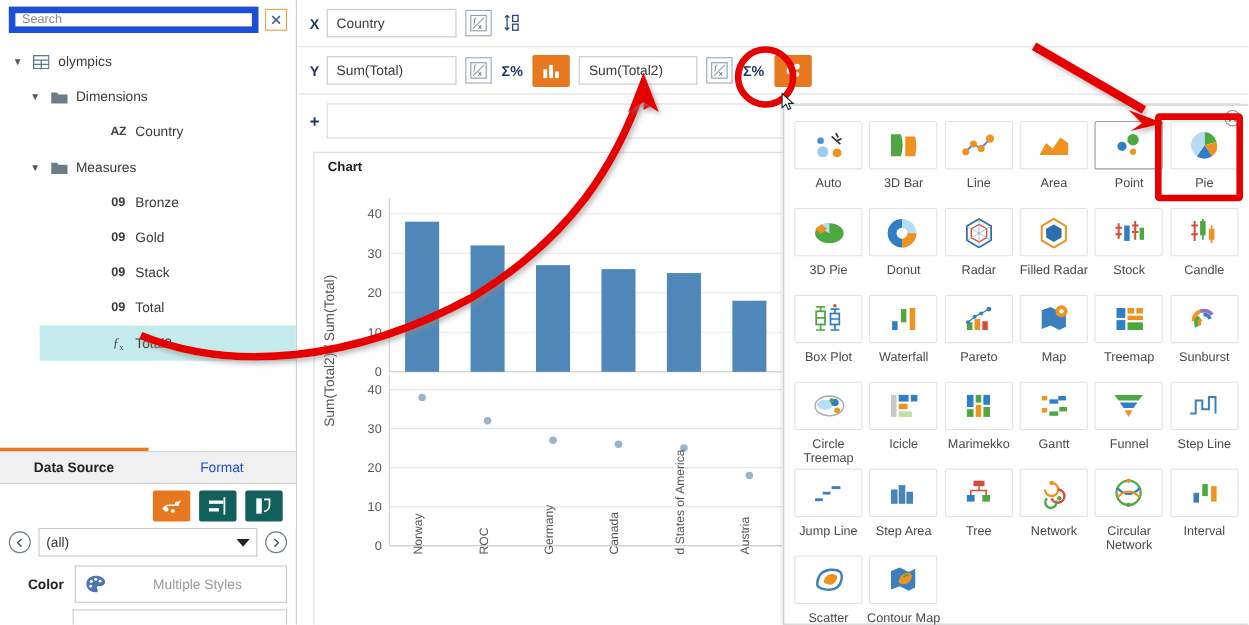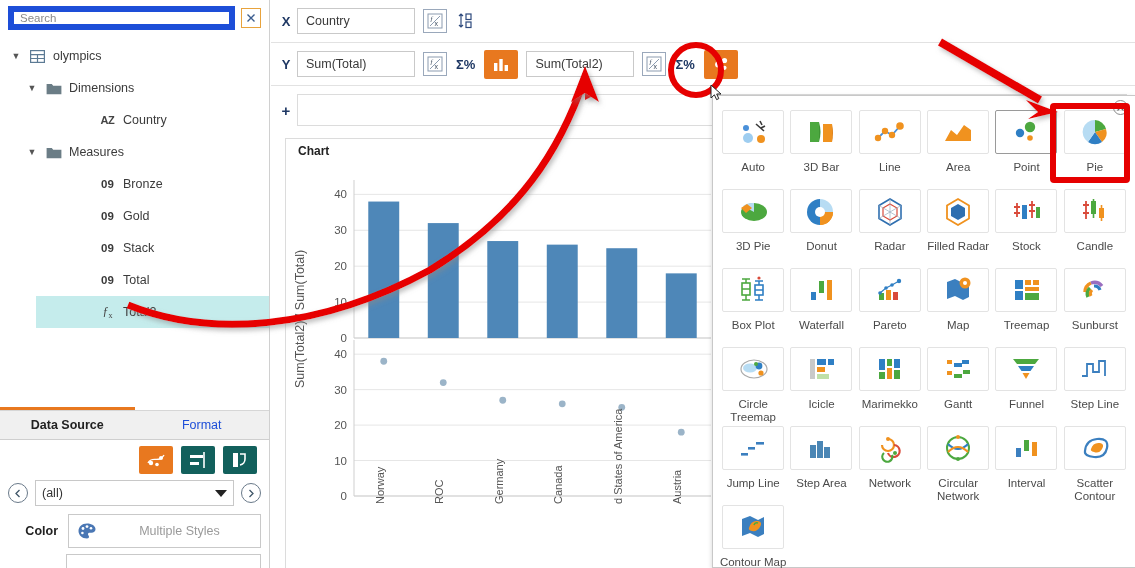--- a/index.html
+++ b/index.html
@@ -705,20 +705,31 @@
               <rect x="7" y="12" width="6" height="13" fill="#4a86b5"></rect>
               <rect x="14" y="8" width="6" height="17" fill="#4a86b5"></rect>
               <rect x="21" y="14" width="6" height="11" fill="#4a86b5"></rect>
             </svg>
           </div>
           <div class="glabel">Step Area</div>
         </div>
         <div class="gcell">
           <div class="gicon">
             <svg width="36" height="30" viewBox="0 0 36 30">
+              <rect x="13" y="4" width="10" height="5" fill="#d94a3a"></rect>
+              <rect x="7" y="17" width="7" height="6" fill="#2f7fc4"></rect>
+              <rect x="21" y="17" width="7" height="6" fill="#4ca83f"></rect>
+              <path d="M18 9 V13 M10.5 13 h15 M10.5 13 V17 M24.5 13 V17" stroke="#d94a3a" stroke-width="1.4" fill="none"></path>
+            </svg>
+          </div>
+          <div class="glabel">Tree</div>
+        </div>
+        <div class="gcell">
+          <div class="gicon">
+            <svg width="36" height="30" viewBox="0 0 36 30">
               <path d="M16 6 a6 6 0 1 1 -6 6" stroke="#f0921f" stroke-width="2.2" fill="none"></path>
               <path d="M22 12 a6 6 0 1 1 -6 8" stroke="#d94a3a" stroke-width="2.2" fill="none"></path>
               <path d="M12 20 a5 5 0 1 0 8 2" stroke="#4ca83f" stroke-width="2.2" fill="none"></path>
               <circle cx="16" cy="6" r="2" fill="#f0921f"></circle>
               <circle cx="23" cy="20" r="2" fill="#4ca83f"></circle>
             </svg>
           </div>
           <div class="glabel">Network</div>
         </div>
         <div class="gcell">

